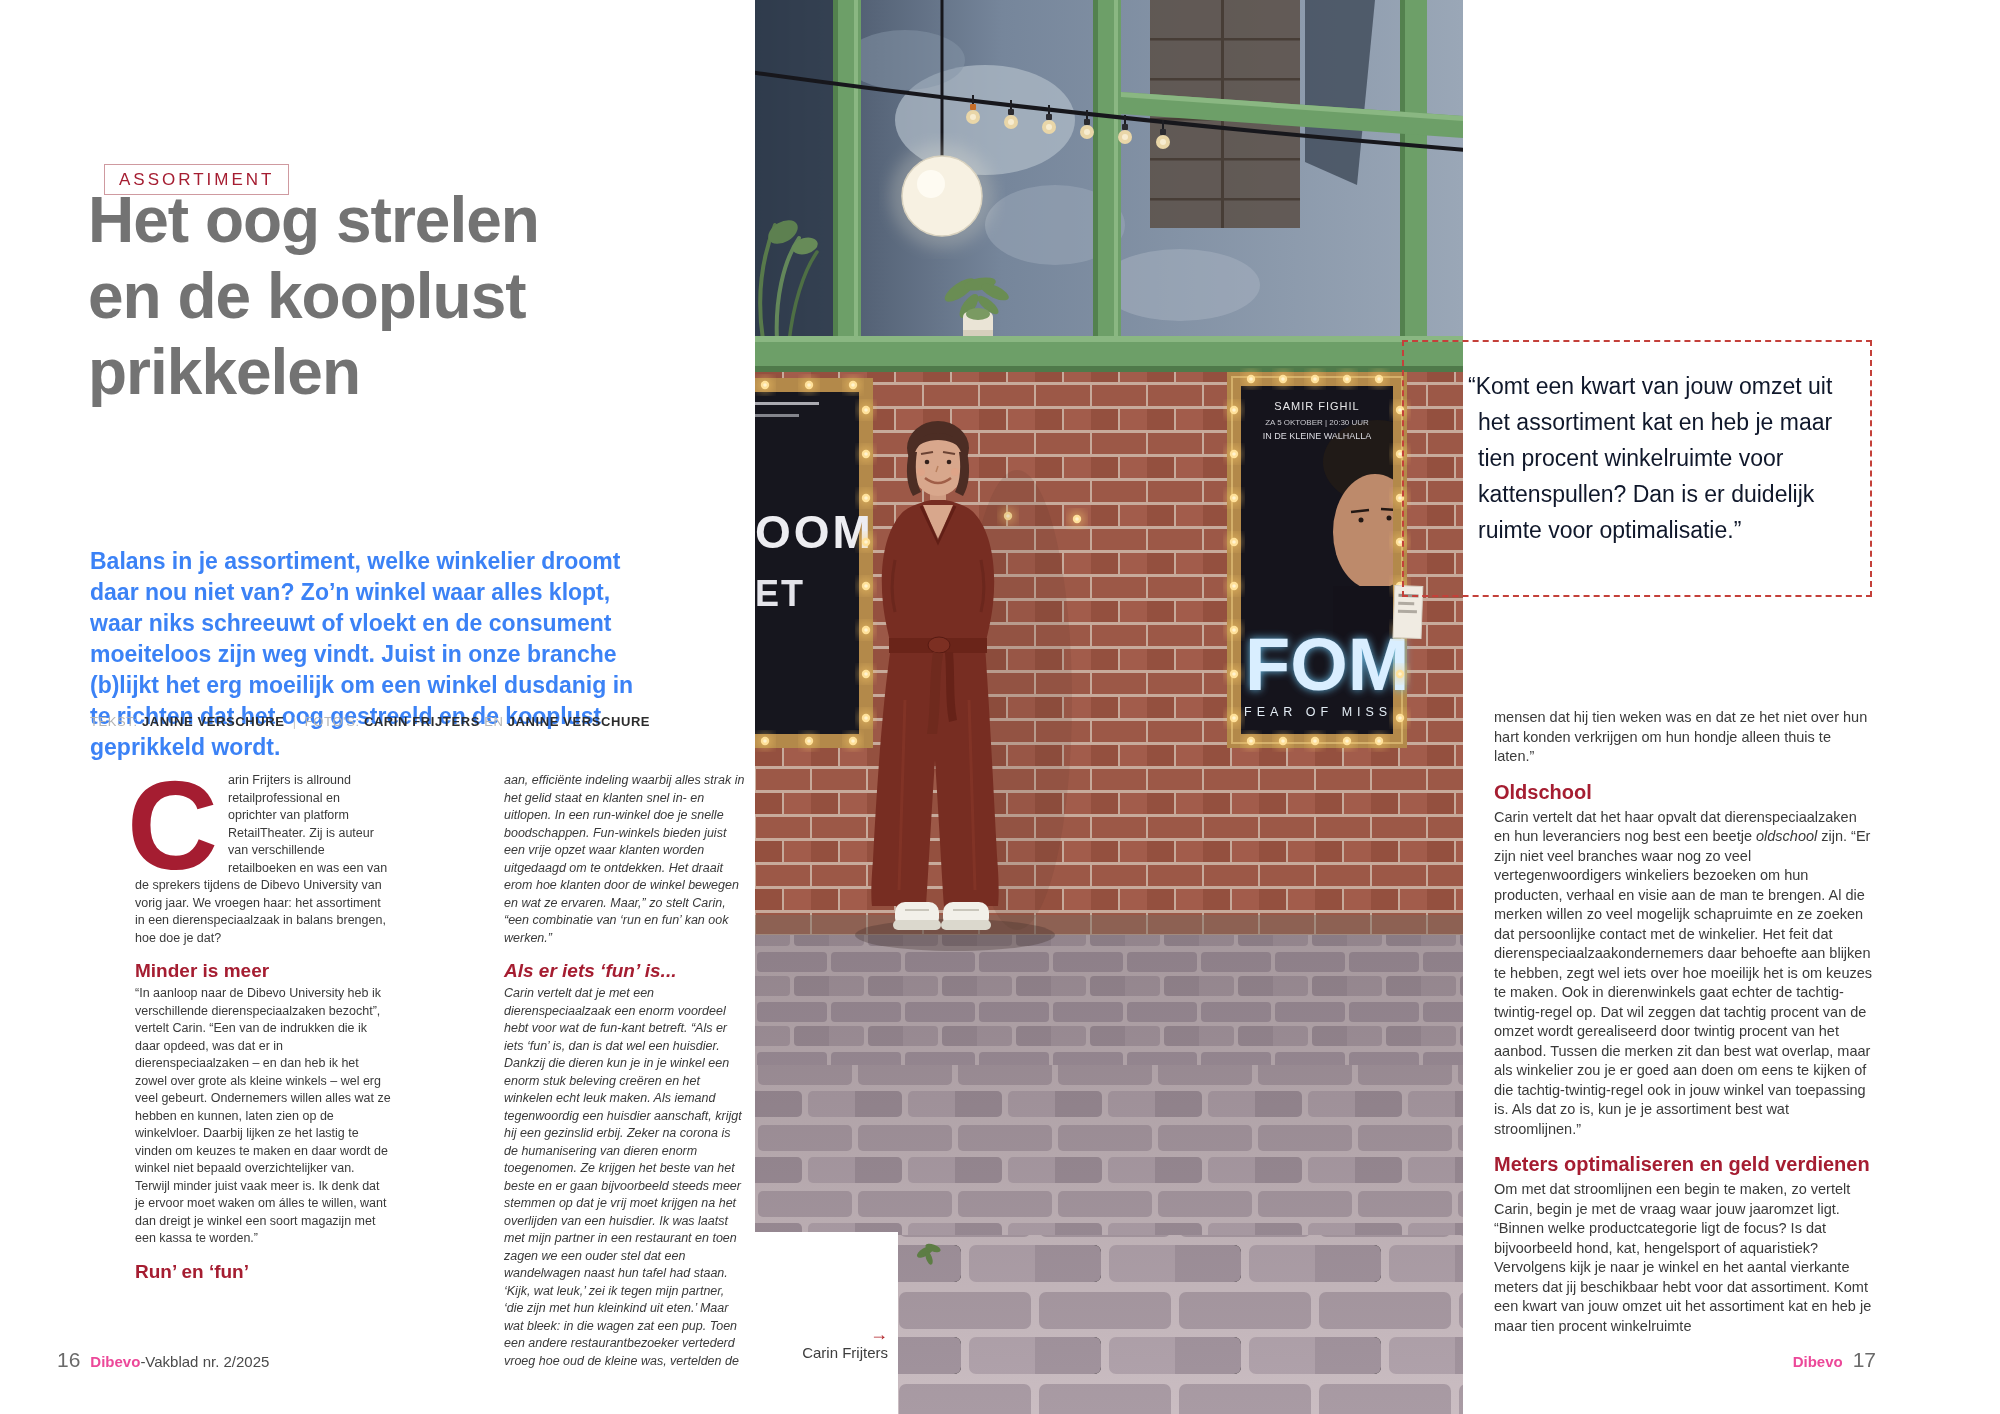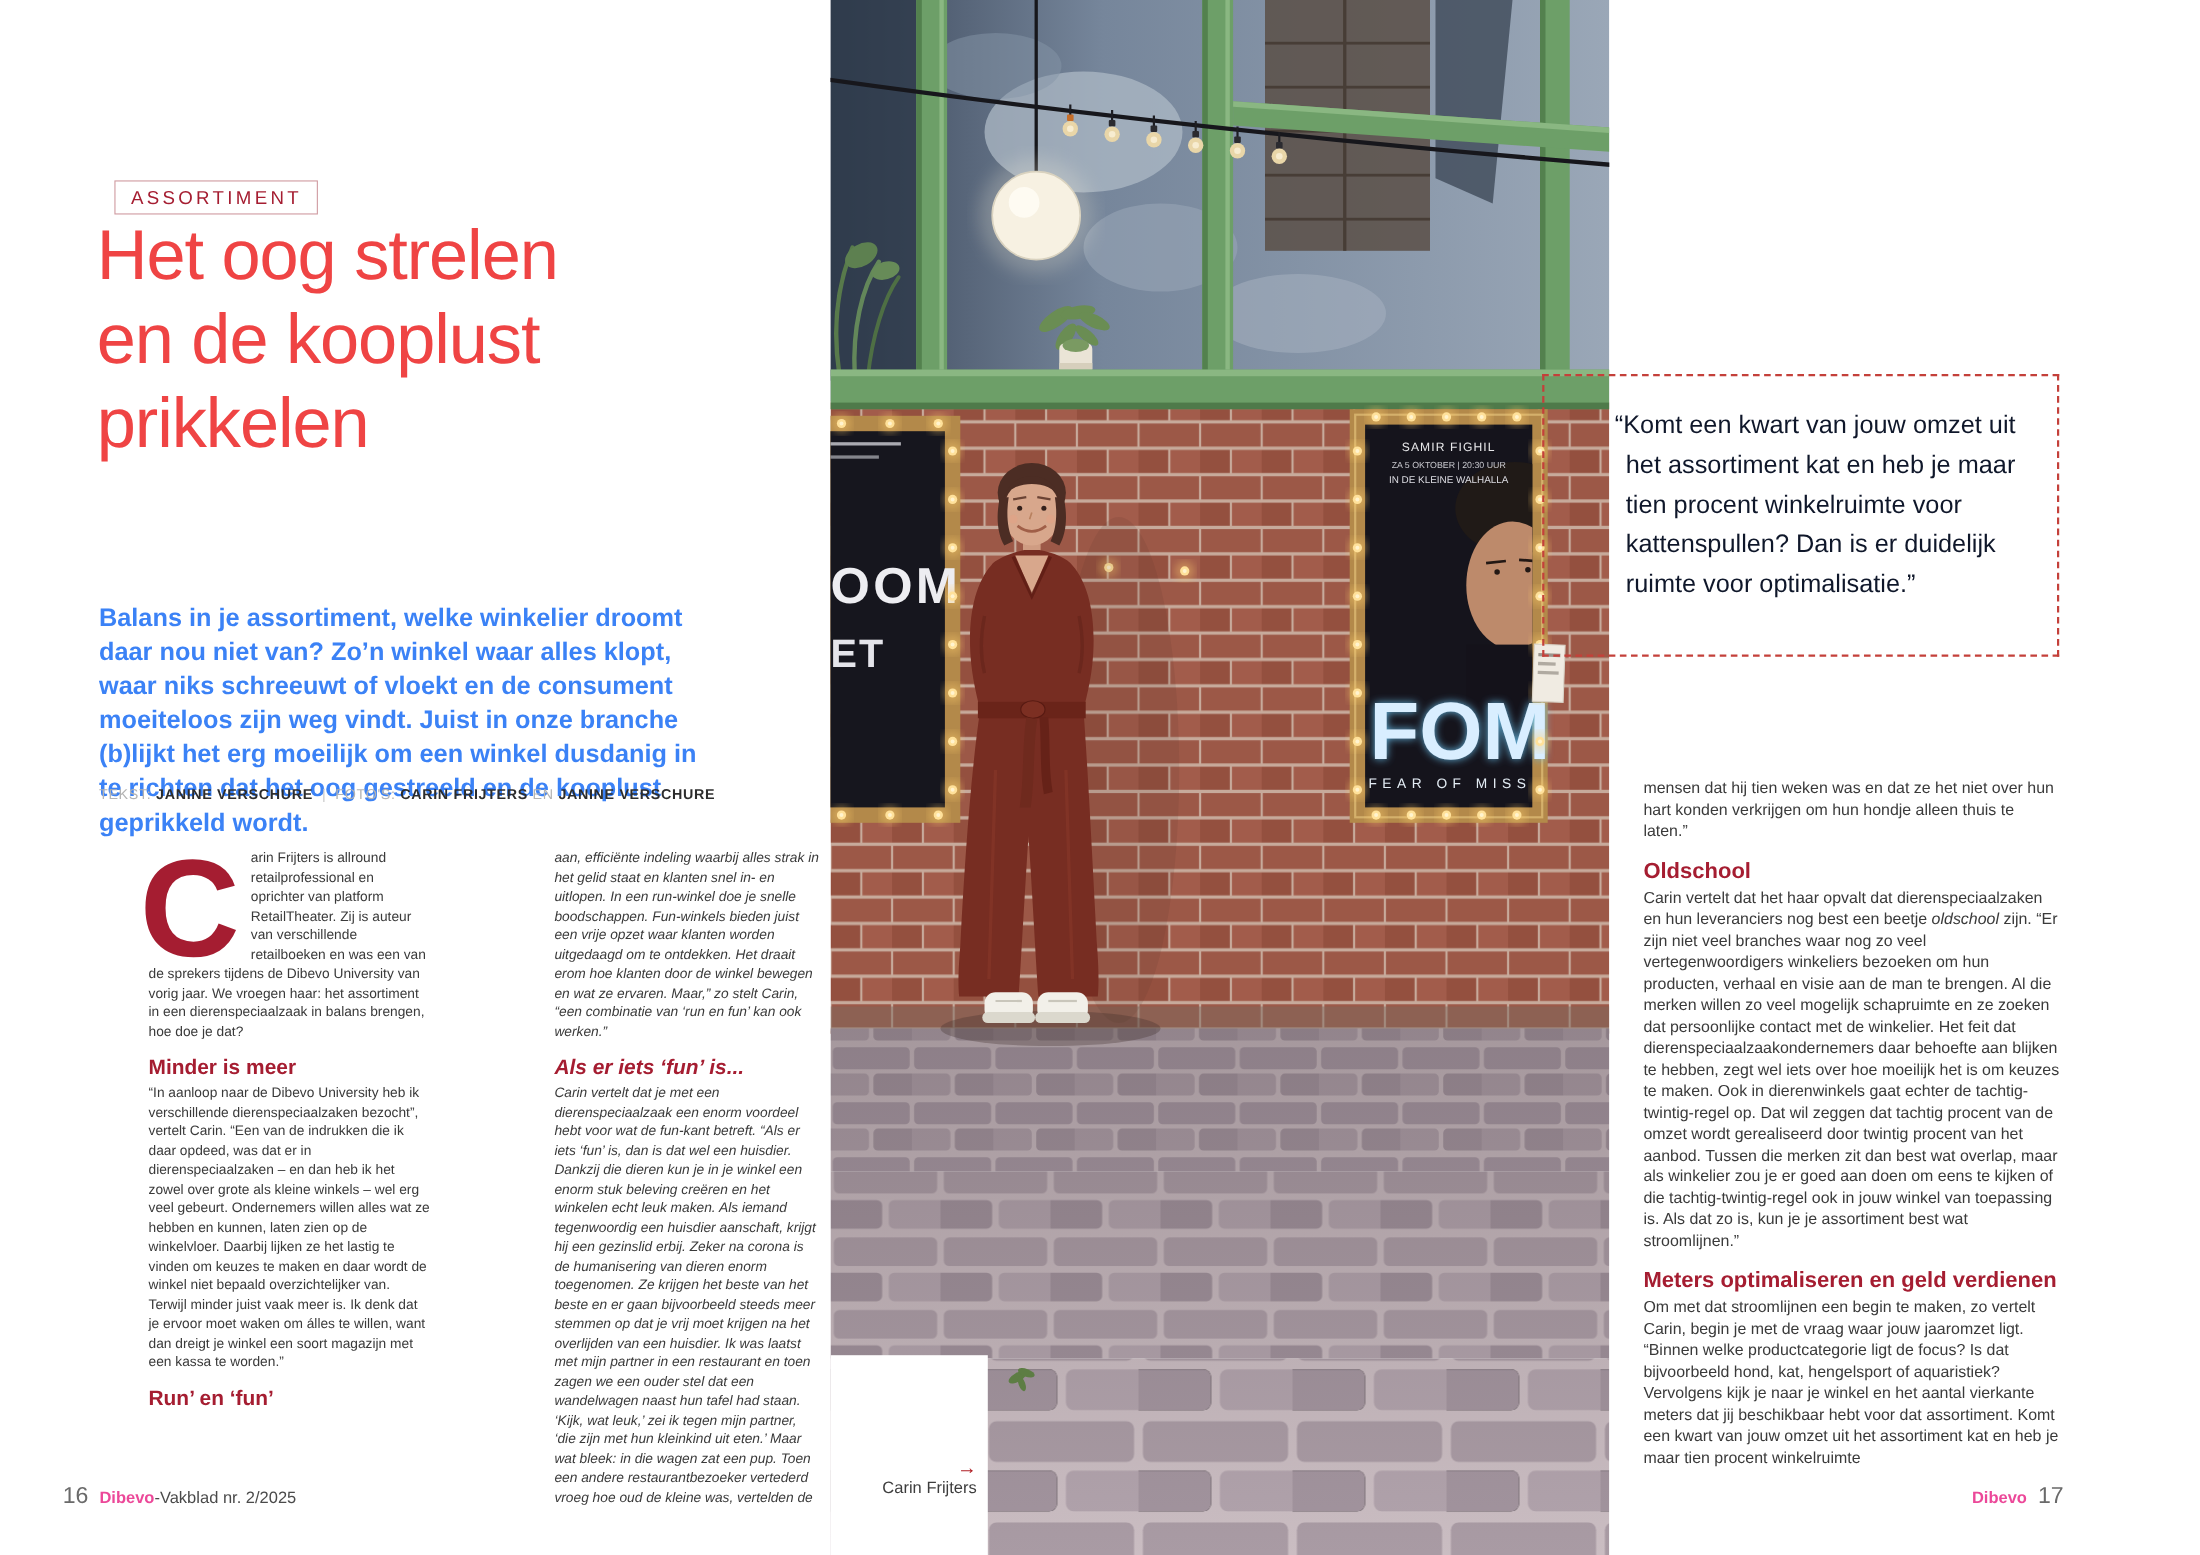--- a/index.html
+++ b/index.html
@@ -5,21 +5,21 @@
   html,body{margin:0;padding:0;background:#e8e8e8;}
   .spread{position:relative;width:2000px;height:1414px;background:#ffffff;overflow:hidden;
           font-family:"Liberation Sans",sans-serif;}
   .abs{position:absolute;}
 
   
   .kicker{left:104px;top:164px;display:inline-block;border:1px solid #cf9aa0;color:#a51d31;
           font-size:17px;letter-spacing:3px;padding:5px 14px 4px;font-weight:400;}
 
   
-  .headline{left:88px;top:194px;color:#ef4444;font-weight:400;font-size:64px;line-height:76px;
+  .headline{left:88px;top:182px;color:#737373;font-weight:700;font-size:64px;line-height:76px;
             letter-spacing:-1px;}
 
   
   .intro{left:90px;top:546px;width:545px;font-size:23px;line-height:31px;color:#3b82f6;font-weight:bold;}
 
   
   .byline{left:90px;top:714px;font-size:13px;letter-spacing:0.6px;color:#b3b3b3;text-align:right;}
   .byline b{color:#2c2c2c;font-weight:700;}
   .byline .sep{color:#c9c9c9;padding:0 4px;}
 

